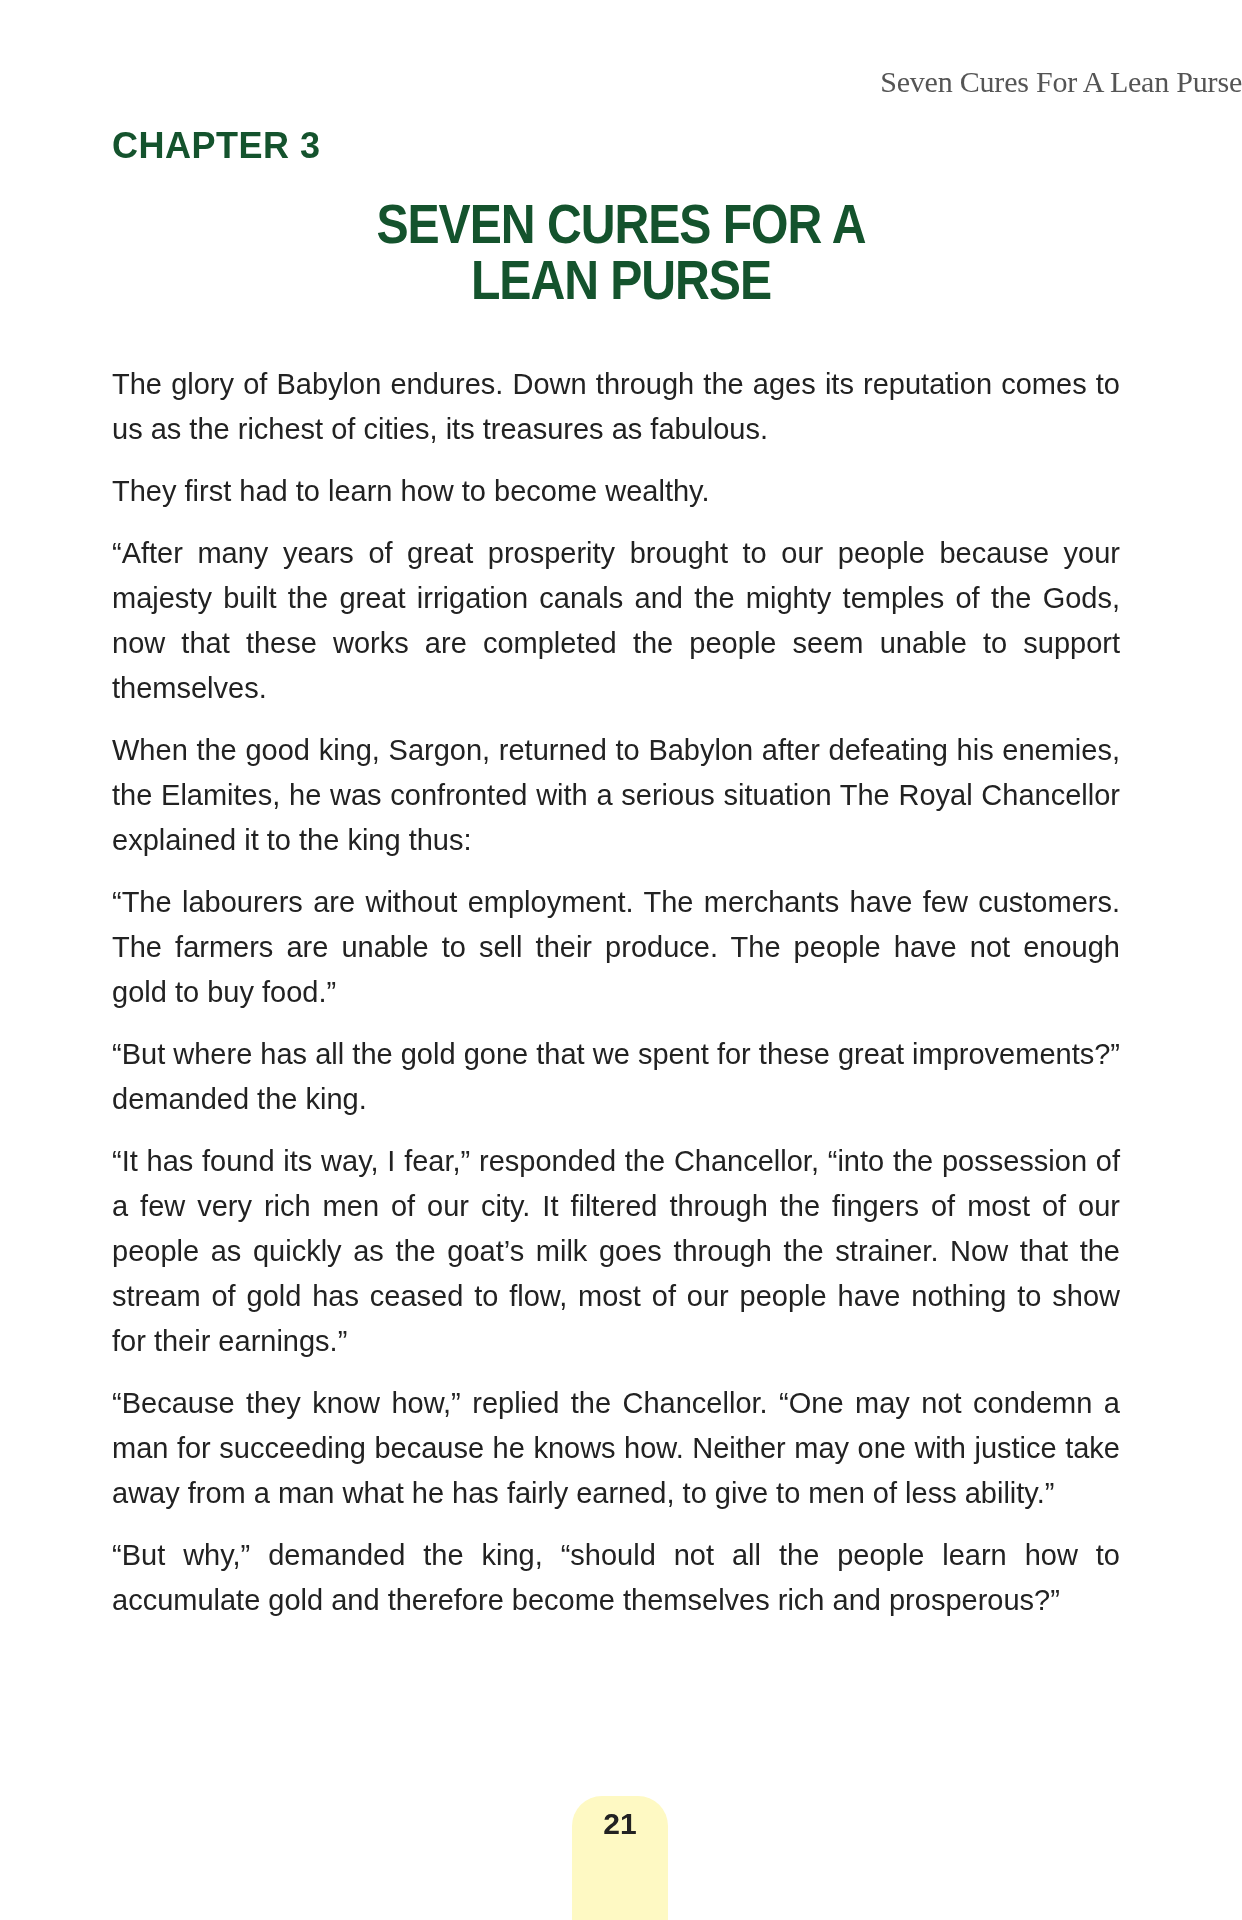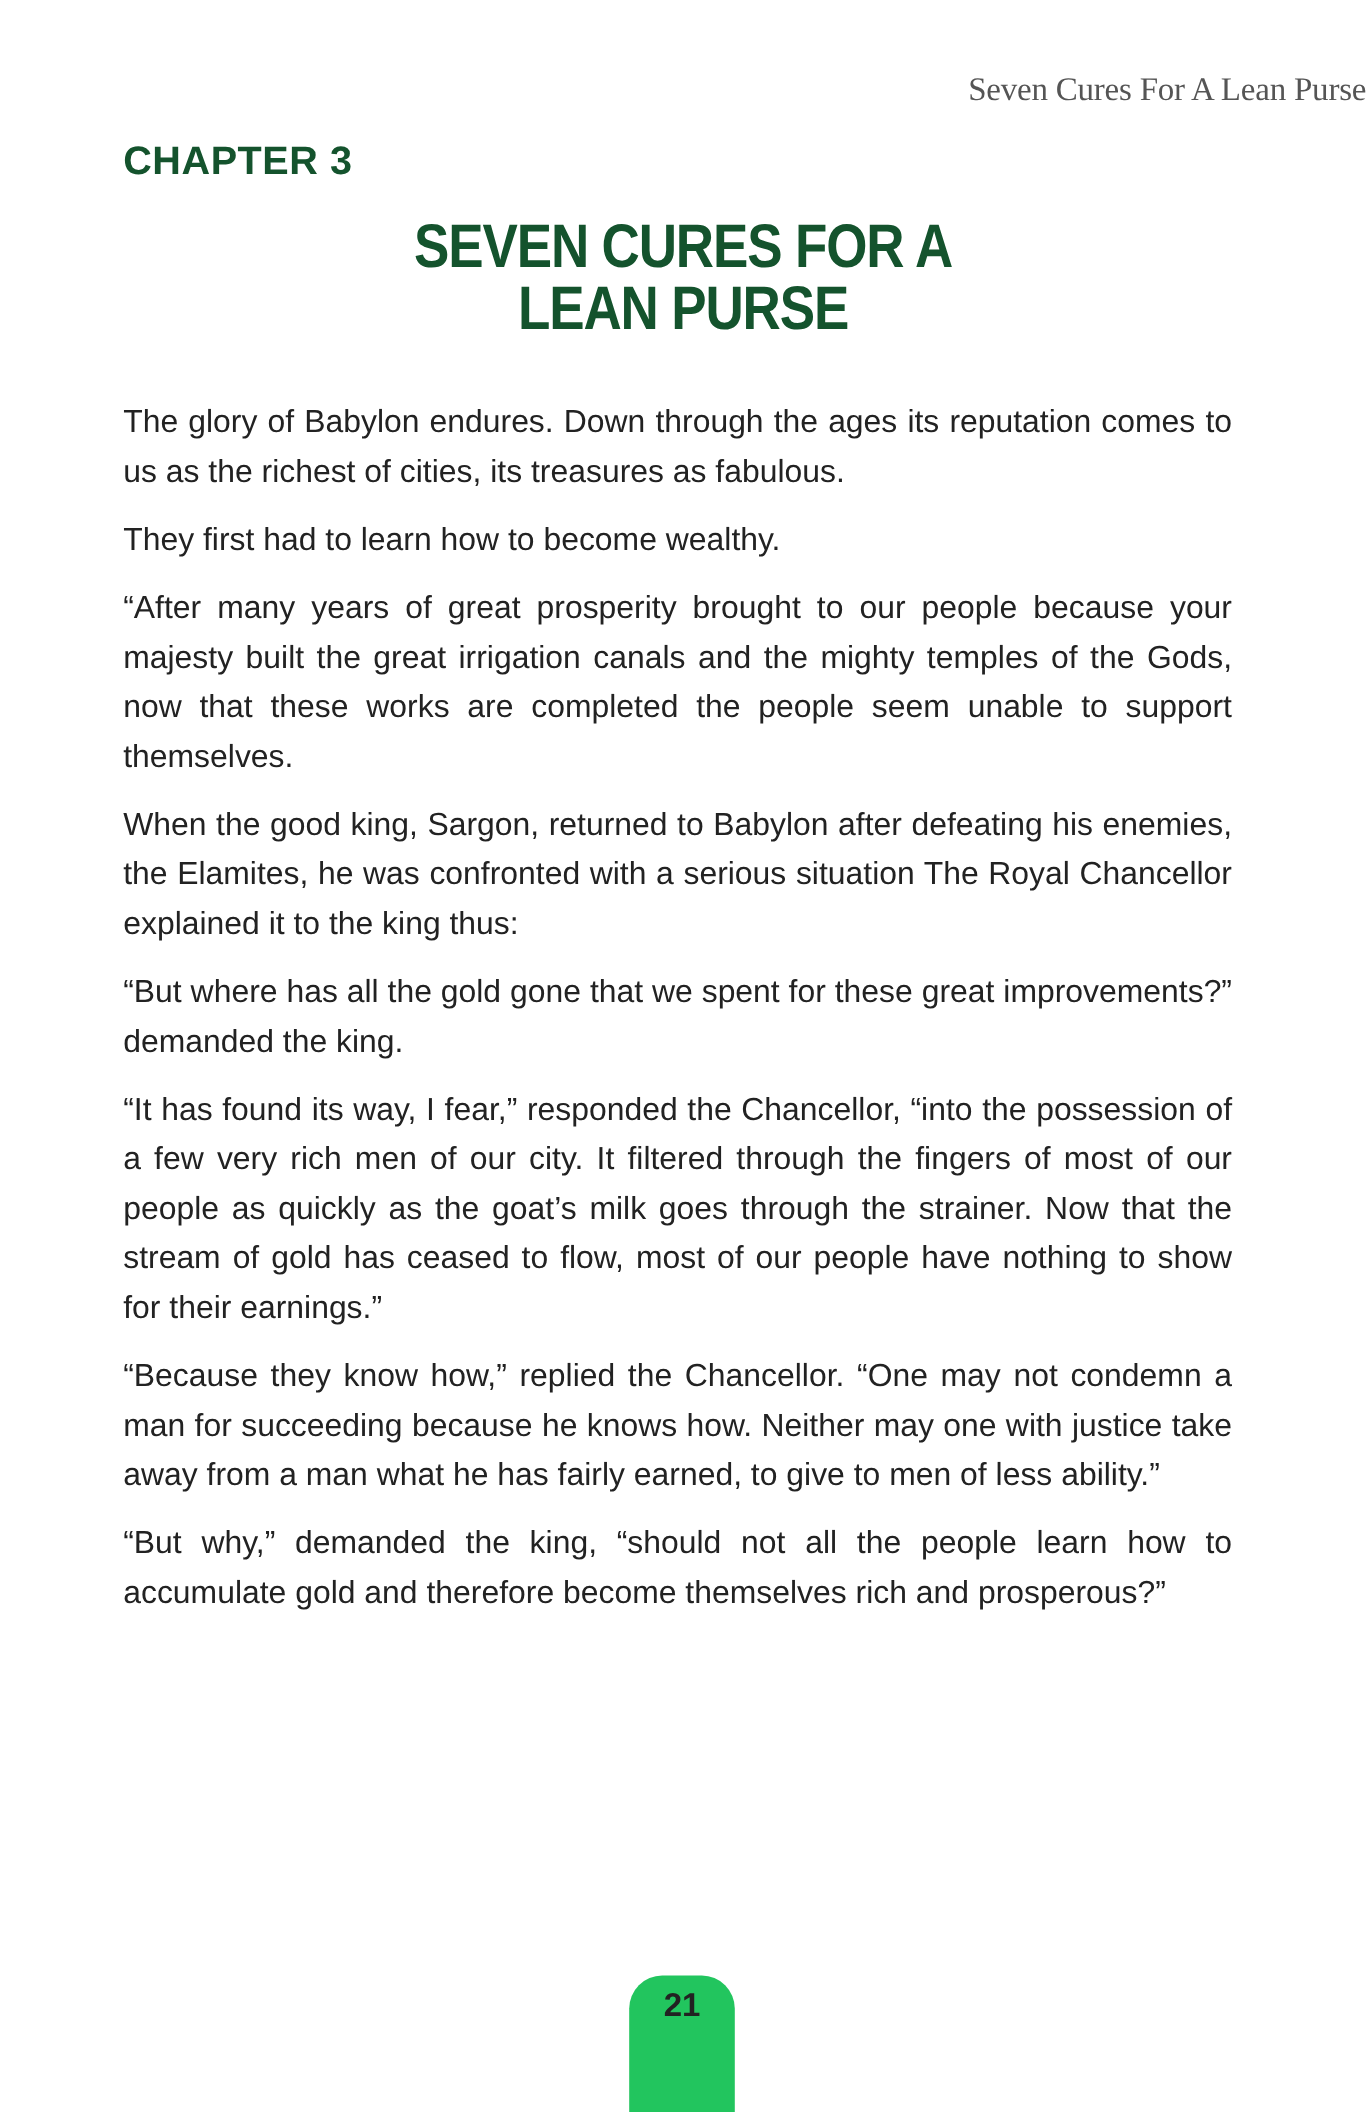--- a/index.html
+++ b/index.html
@@ -107,21 +107,22 @@
 <div class="chapter-title">
   <span class="title-line">SEVEN CURES FOR A</span>
   <span class="title-line">LEAN PURSE</span>
 </div>
 
 <div class="body-text">
   <p>The glory of Babylon endures. Down through the ages its reputation comes to us as the richest of cities, its treasures as fabulous.</p>
   <p>They first had to learn how to become wealthy.</p>
   <p>“After many years of great prosperity brought to our people because your majesty built the great irrigation canals and the mighty temples of the Gods, now that these works are completed the people seem unable to support themselves.</p>
   <p>When the good king, Sargon, returned to Babylon after defeating his enemies, the Elamites, he was confronted with a serious situation The Royal Chancellor explained it to the king thus:</p>
+  <p>“The labourers are without employment. The merchants have few customers. The farmers are unable to sell their produce. The people have not enough gold to buy food.”</p>
   <p>“But where has all the gold gone that we spent for these great improvements?” demanded the king.</p>
   <p>“It has found its way, I fear,” responded the Chancellor, “into the possession of a few very rich men of our city. It filtered through the fingers of most of our people as quickly as the goat’s milk goes through the strainer. Now that the stream of gold has ceased to flow, most of our people have nothing to show for their earnings.”</p>
   <p>“Because they know how,” replied the Chancellor. “One may not condemn a man for succeeding because he knows how. Neither may one with justice take away from a man what he has fairly earned, to give to men of less ability.”</p>
   <p>“But why,” demanded the king, “should not all the people learn how to accumulate gold and therefore become themselves rich and prosperous?”</p>
 </div>
 
-<div class="page-tab" style="background: #22c55e;">
+<div class="page-tab" style="background: #fef9c3;">
   <div class="page-number">21</div>
 </div>
 
 </body></html>

